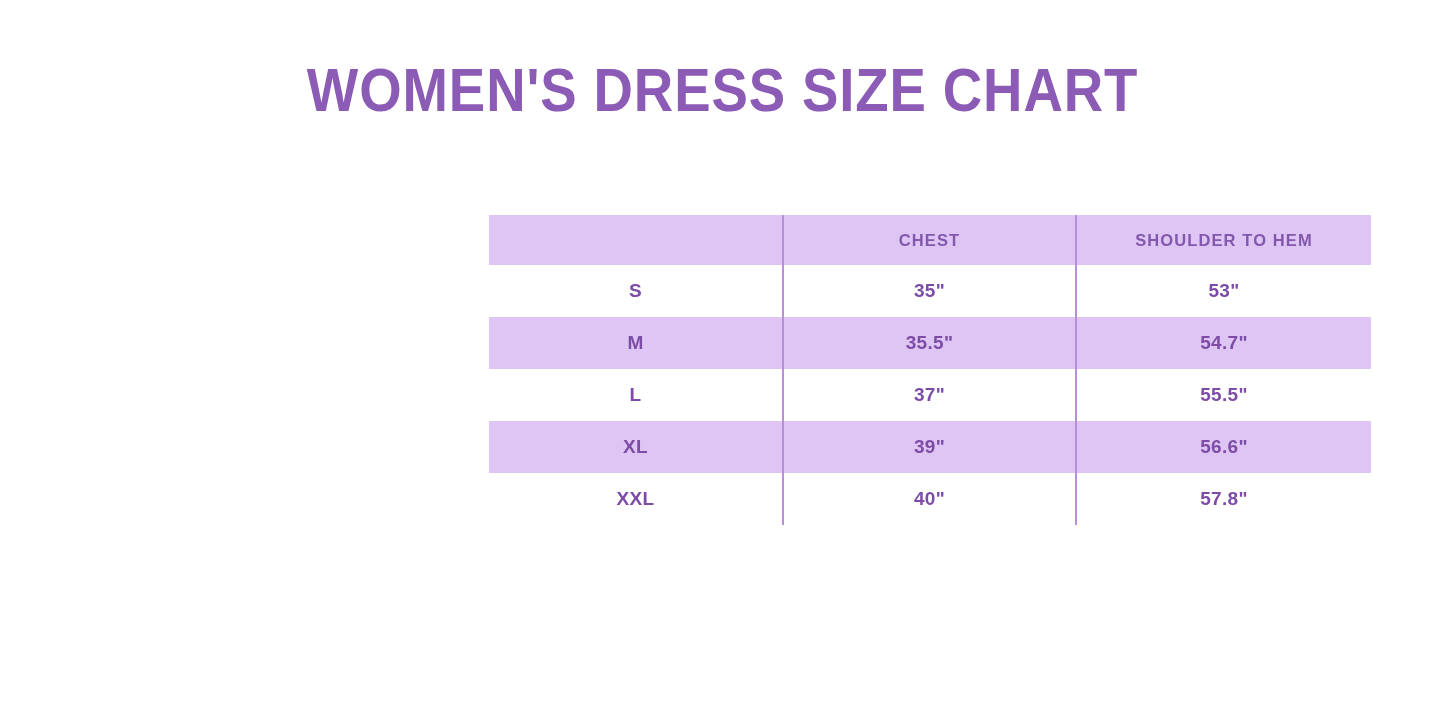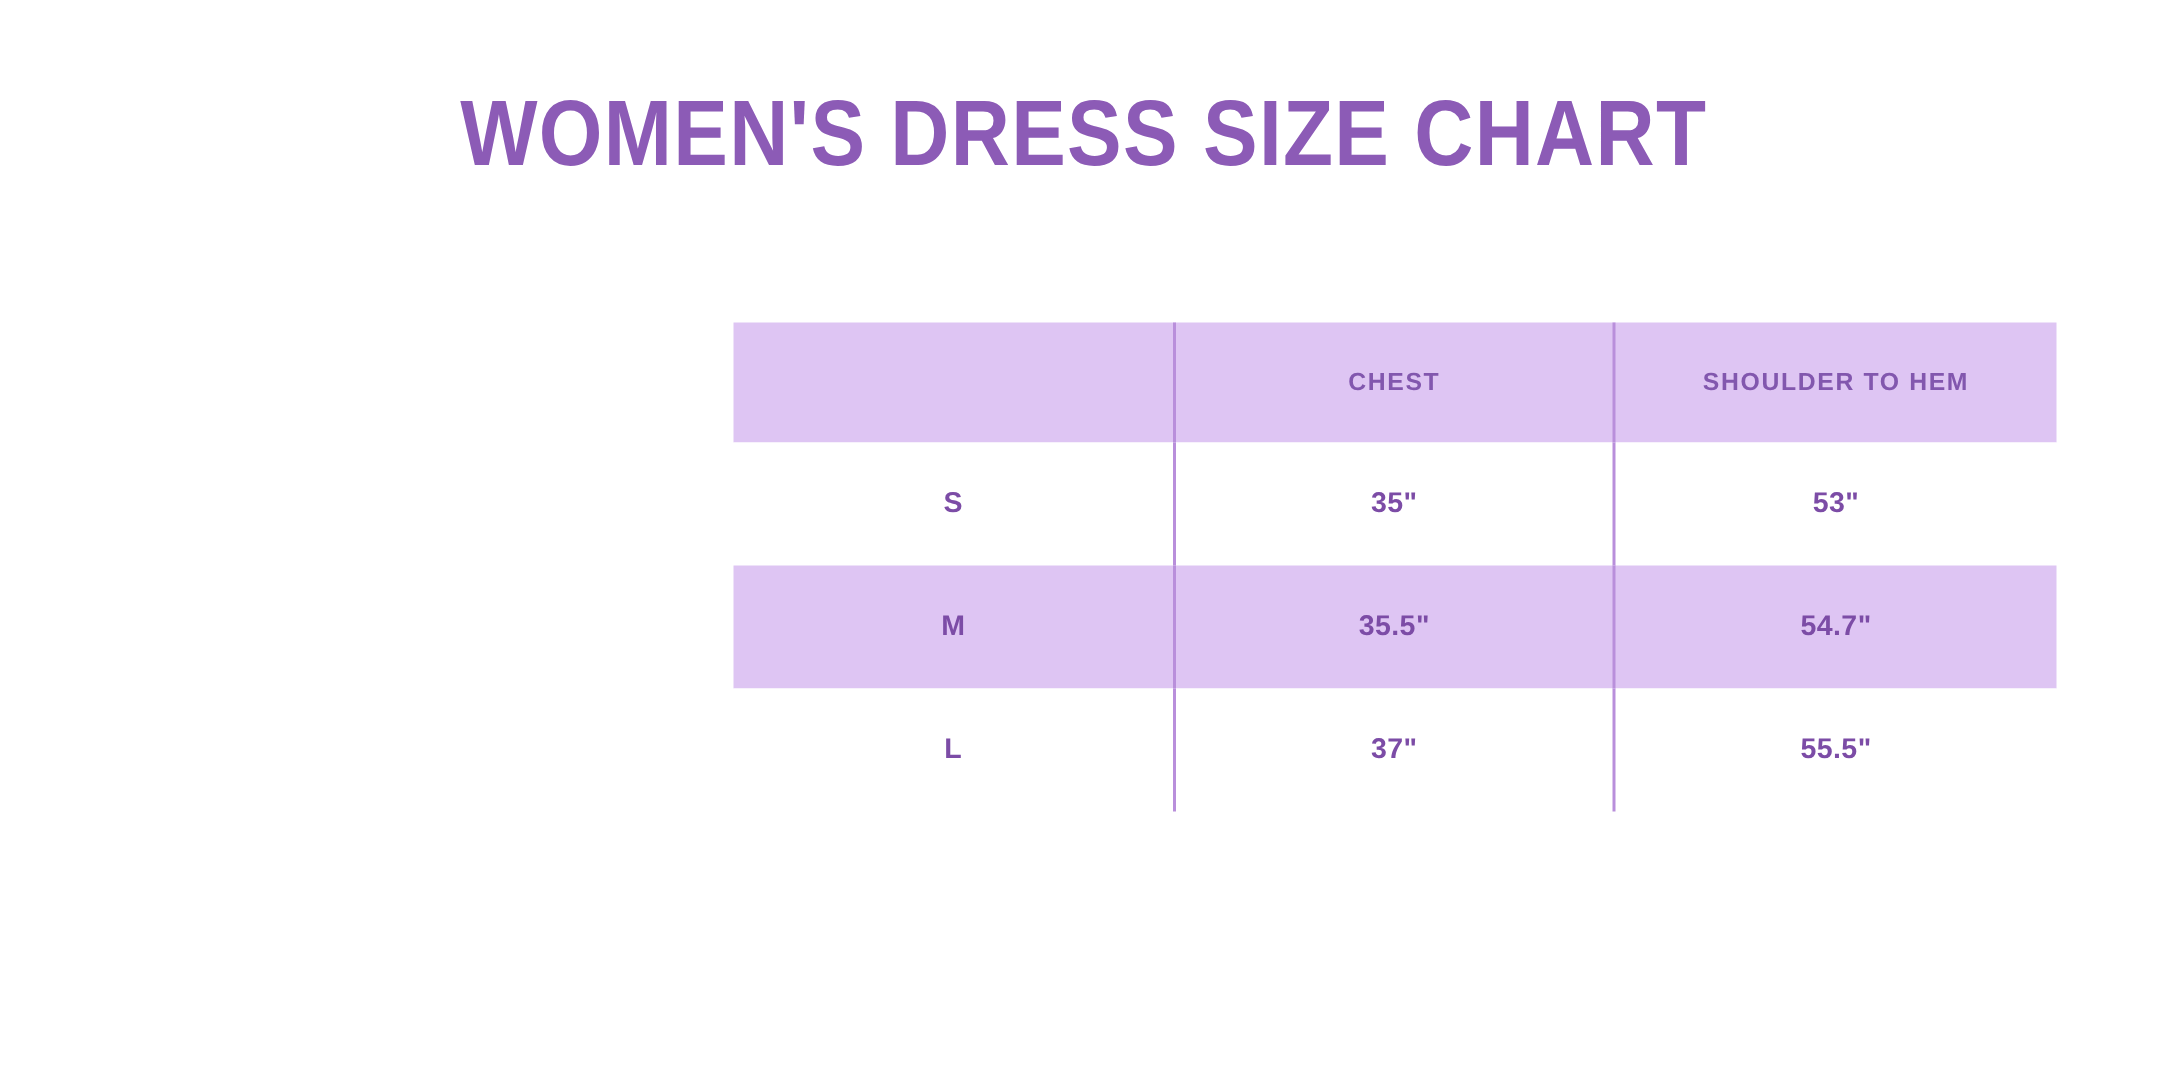--- a/index.html
+++ b/index.html
@@ -47,21 +47,21 @@
     border-collapse: collapse;
     table-layout: fixed;
   }
 
   .size-table col.col-size  { width: 294px; }
   .size-table col.col-chest { width: 293px; }
   .size-table col.col-hem   { width: 295px; }
 
   .size-table th,
   .size-table td {
-    padding: 16px;
+    padding: 1px;
     height: 50px;
     text-align: center;
     vertical-align: middle;
     font-family: "Liberation Sans", sans-serif;
     font-weight: 700;
     font-size: 19px;
     letter-spacing: 0.3px;
     color: #7C4CA6;
     border: none;
   }
@@ -122,19 +122,29 @@
         <td class="div-left">35.5"</td>
         <td class="div-left">54.7"</td>
       </tr>
 
       <tr class="row-plain">
         <td>L</td>
         <td class="div-left">37"</td>
         <td class="div-left">55.5"</td>
       </tr>
 
+      <tr class="row-shaded">
+        <td>XL</td>
+        <td class="div-left">39"</td>
+        <td class="div-left">56.6"</td>
+      </tr>
 
+      <tr class="row-plain">
+        <td>XXL</td>
+        <td class="div-left">40"</td>
+        <td class="div-left">57.8"</td>
+      </tr>
 
 
     </tbody>
   </table>
 
 </div>
 
 </body></html>

